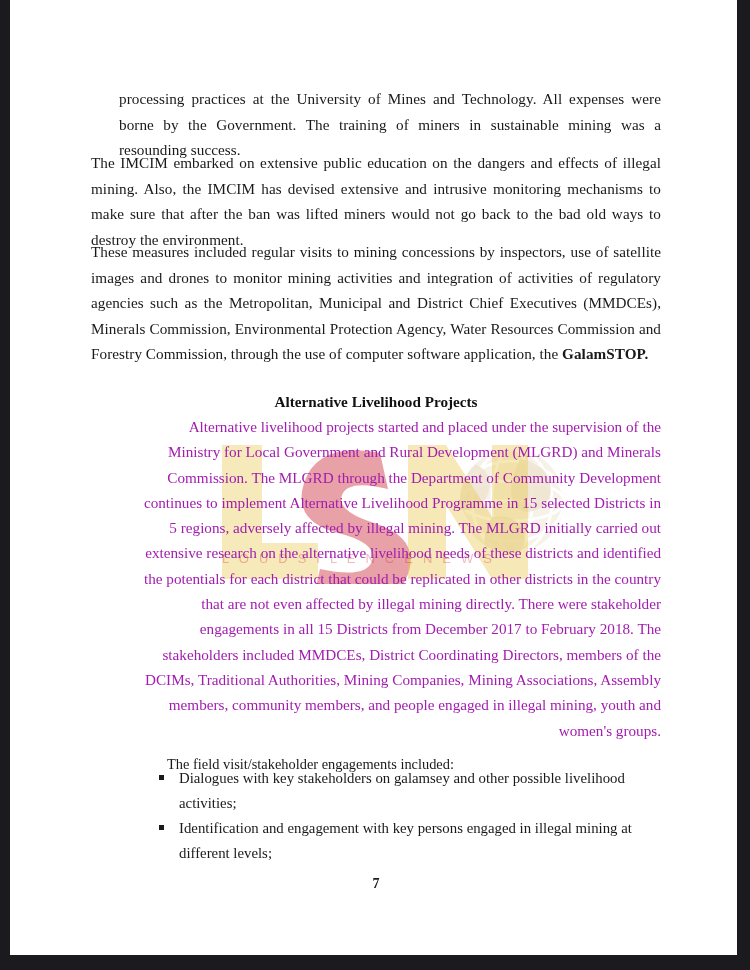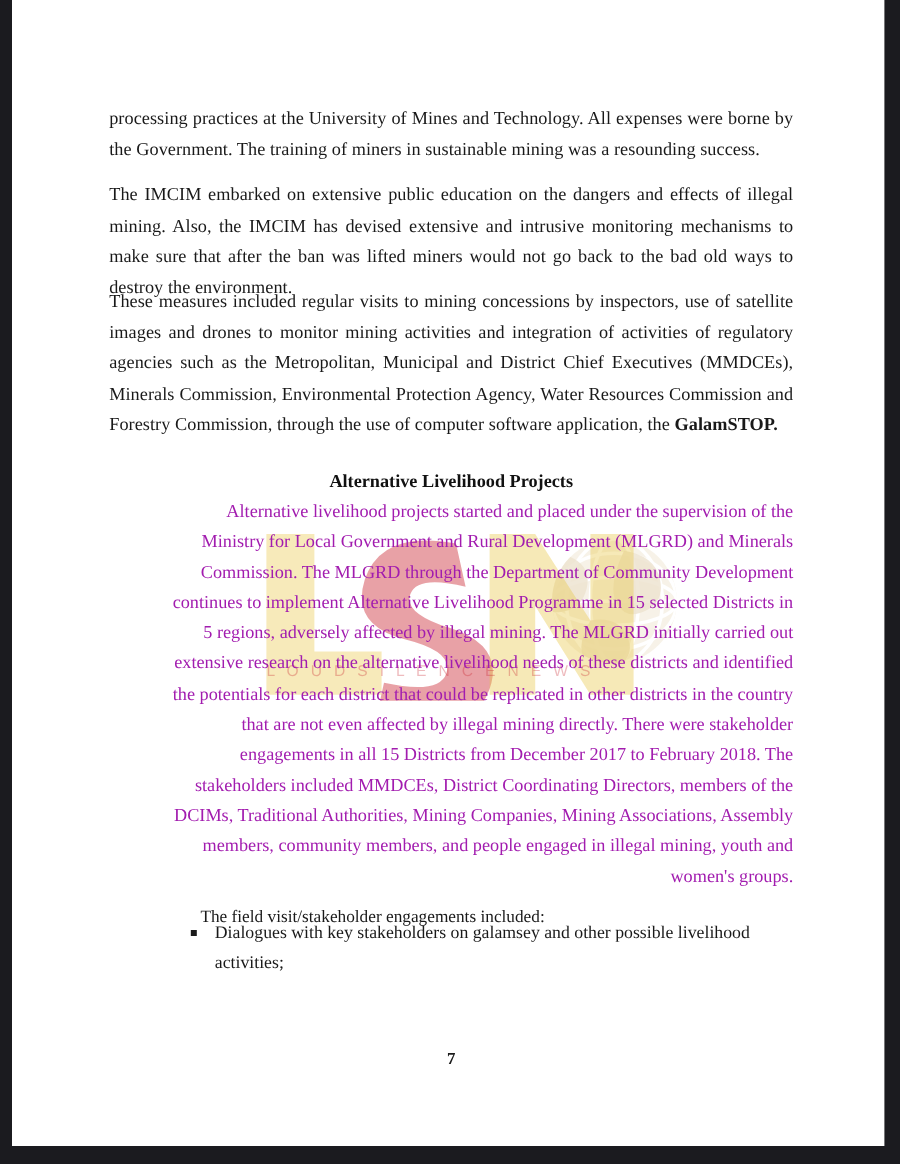--- a/index.html
+++ b/index.html
@@ -56,21 +56,21 @@
   }
 
   .para {
     font-size: 15.2px;
     line-height: 25.6px;
     color: #191919;
     text-align: justify;
     margin: 0 0 10px 0;
     letter-spacing: 0.05px;
   }
-  .para.first { margin-top: 0; }
+  .para.first { margin-top: 0; margin-left: 28px; }
 
   .bold-italic {
     font-weight: bold;
   }
 
   h2.section-heading {
     font-size: 15.2px;
     line-height: 22px;
     font-weight: bold;
     color: #111111;
@@ -212,20 +212,21 @@
         <p class="indented">Alternative livelihood projects started and placed under the supervision of the Ministry for Local Government and Rural Development (MLGRD) and Minerals Commission. The MLGRD through the Department of Community Development continues to implement Alternative Livelihood Programme in 15 selected Districts in 5 regions, adversely affected by illegal mining. The MLGRD initially carried out extensive research on the alternative livelihood needs of these districts and identified the potentials for each district that could be replicated in other districts in the country that are not even affected by illegal mining directly. There were stakeholder engagements in all 15 Districts from December 2017 to February 2018. The stakeholders included MMDCEs, District Coordinating Directors, members of the DCIMs, Traditional Authorities, Mining Companies, Mining Associations, Assembly members, community members, and people engaged in illegal mining, youth and women's groups.</p>
       </div>
 
       <div class="blk" id="blk-listintro">
         <p class="list-intro">The field visit/stakeholder engagements included:</p>
       </div>
 
       <div class="blk" id="blk-bullets">
         <ul class="bullets">
           <li><span class="sq"></span><span>Dialogues with key stakeholders on galamsey and other possible livelihood activities;</span></li>
+          <li><span class="sq"></span><span>Identification and engagement with key persons engaged in illegal mining at different levels;</span></li>
         </ul>
       </div>
 
       <div class="page-number">7</div>
 
     </div>
   </div>
 </div>
 
 </body></html>

